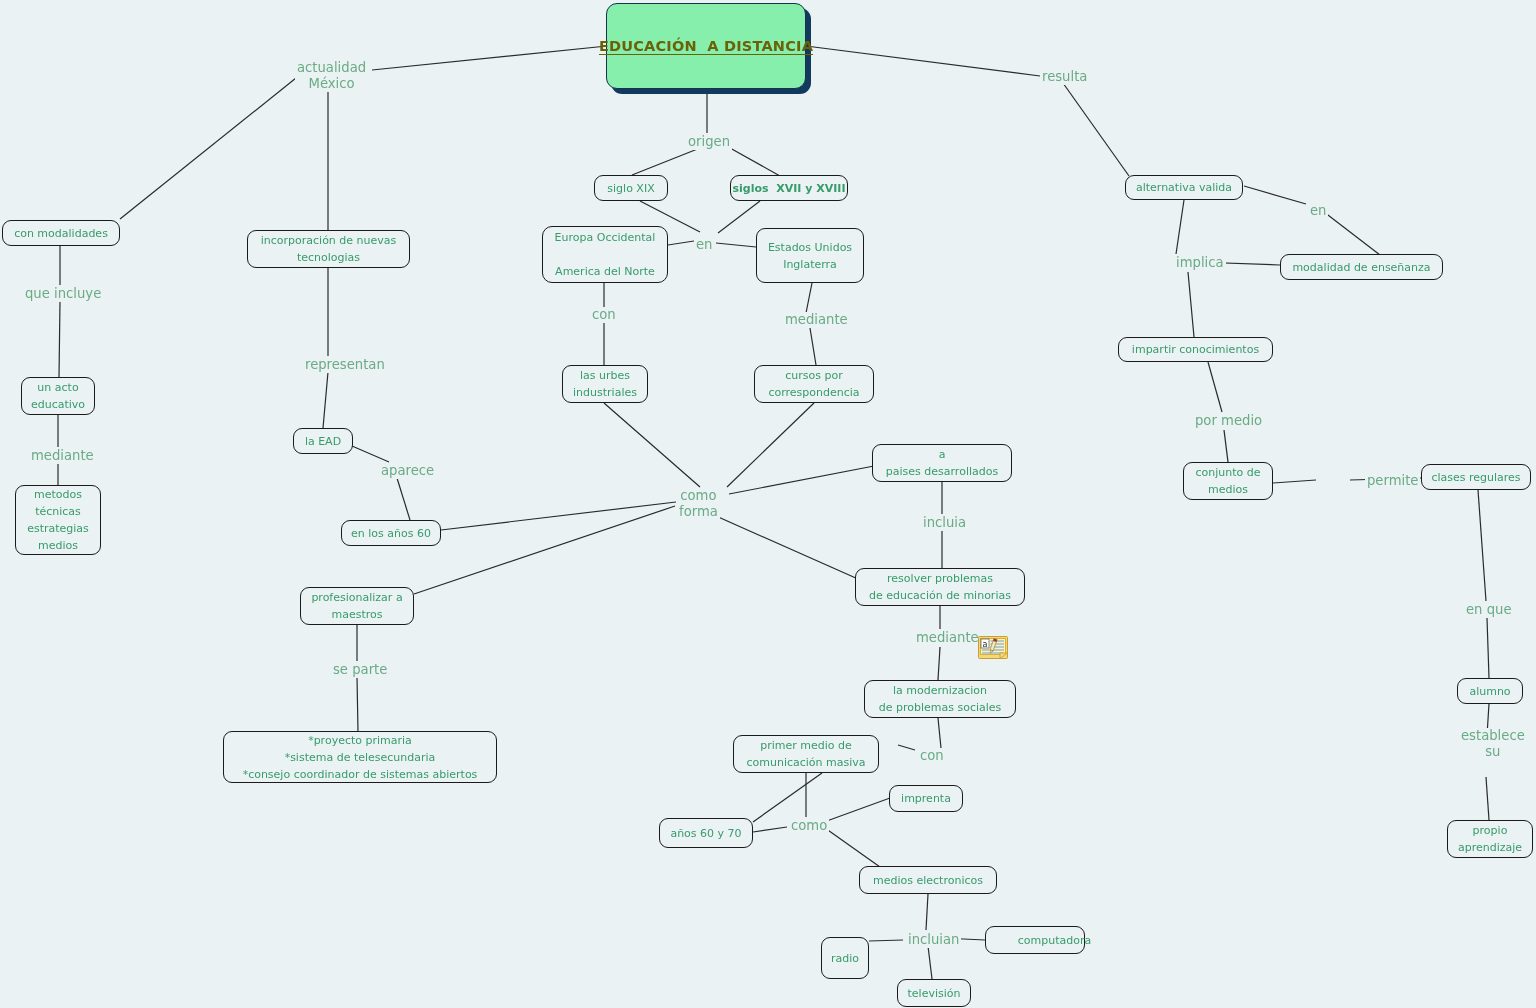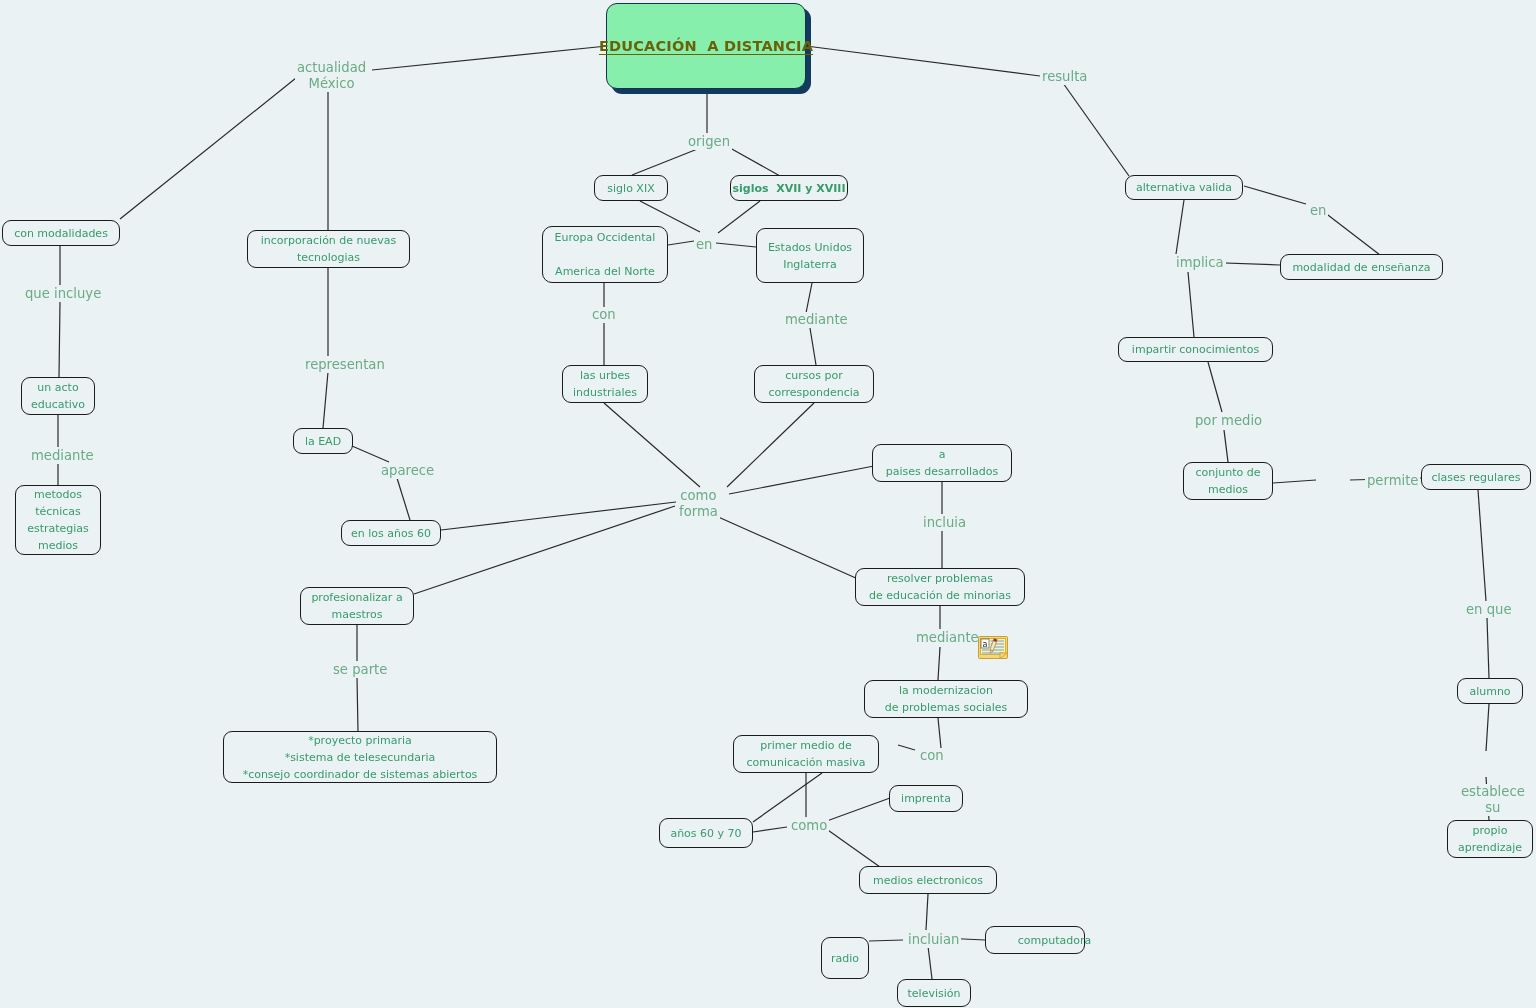--- a/index.html
+++ b/index.html
@@ -186,21 +186,21 @@
       <div class="node" style="left: 756px; top: 228px; width: 108px; height: 55px;"><span>Estados Unidos
 Inglaterra</span></div>
       <div class="node" style="left: 562px; top: 365px; width: 86px; height: 38px;"><span>las urbes
 industriales</span></div>
       <div class="node" style="left: 754px; top: 365px; width: 120px; height: 38px;"><span>cursos por
 correspondencia</span></div>
       <div class="node" style="left: 872px; top: 444px; width: 140px; height: 38px;"><span>a
 paises desarrollados</span></div>
       <div class="node" style="left: 855px; top: 568px; width: 170px; height: 38px;"><span>resolver problemas
 de educación de minorias</span></div>
-      <div class="node" style="left: 864px; top: 680px; width: 164px; height: 38px;"><span>la modernizacion
+      <div class="node" style="left: 864px; top: 680px; width: 152px; height: 38px;"><span>la modernizacion
 de problemas sociales</span></div>
       <div class="node" style="left: 733px; top: 735px; width: 146px; height: 38px;"><span>primer medio de
 comunicación masiva</span></div>
       <div class="node" style="left: 659px; top: 818px; width: 94px; height: 30px;"><span>años 60 y 70</span></div>
       <div class="node" style="left: 889px; top: 785px; width: 74px; height: 27px;"><span>imprenta</span></div>
       <div class="node" style="left: 859px; top: 866px; width: 138px; height: 28px; border-radius: 9px;"><span>medios electronicos</span></div>
       <div class="node" style="left: 821px; top: 921px; width: 48px; height: 42px; margin-top: 16px;"><span>radio</span></div>
       <div class="node" style="left: 985px; top: 926px; width: 100px; height: 28px; padding-left: 48px;"><span>computadora</span></div>
       <div class="node" style="left: 897px; top: 979px; width: 74px; height: 28px;"><span>televisión</span></div>
       <div class="node" style="left: 1125px; top: 175px; width: 118px; height: 25px;"><span>alternativa valida</span></div>
@@ -231,21 +231,21 @@
       <div class="linklabel" style="left: 921px; top: 515px;">incluia</div>
       <div class="linklabel" style="left: 914px; top: 630px;">mediante</div>
       <div class="linklabel" style="left: 918px; top: 748px;">con</div>
       <div class="linklabel" style="left: 789px; top: 818px;">como</div>
       <div class="linklabel" style="left: 906px; top: 932px;">incluian</div>
       <div class="linklabel" style="left: 1308px; top: 203px;">en</div>
       <div class="linklabel" style="left: 1174px; top: 255px;">implica</div>
       <div class="linklabel" style="left: 1193px; top: 413px;">por medio</div>
       <div class="linklabel" style="left: 1350px; top: 473px; margin-left: 15px;">permite</div>
       <div class="linklabel" style="left: 1464px; top: 602px;">en que</div>
-      <div class="linklabel" style="left: 1459px; top: 784px;">establece
+      <div class="linklabel" style="left: 1459px; top: 728px;">establece
 su</div>
     </div>
 
   <div class="note-icon">
     <svg viewBox="0 0 30 23" width="30" height="23">
       <rect x="0.5" y="0.5" width="29" height="22" rx="1" fill="#f6d67a" stroke="#caa02a"></rect>
       <rect x="2.5" y="2.5" width="25" height="16" fill="#fdf0b8" stroke="#d8b13c"></rect>
       <rect x="3" y="3" width="8" height="9" fill="#ffffff" stroke="#5a5a5a" stroke-width="0.7"></rect>
       <text x="7" y="10.5" font-family="DejaVu Sans, sans-serif" font-size="8" fill="#1b1b1b" text-anchor="middle">a</text>
       <g stroke="#5b9bd5" stroke-width="0.9">

